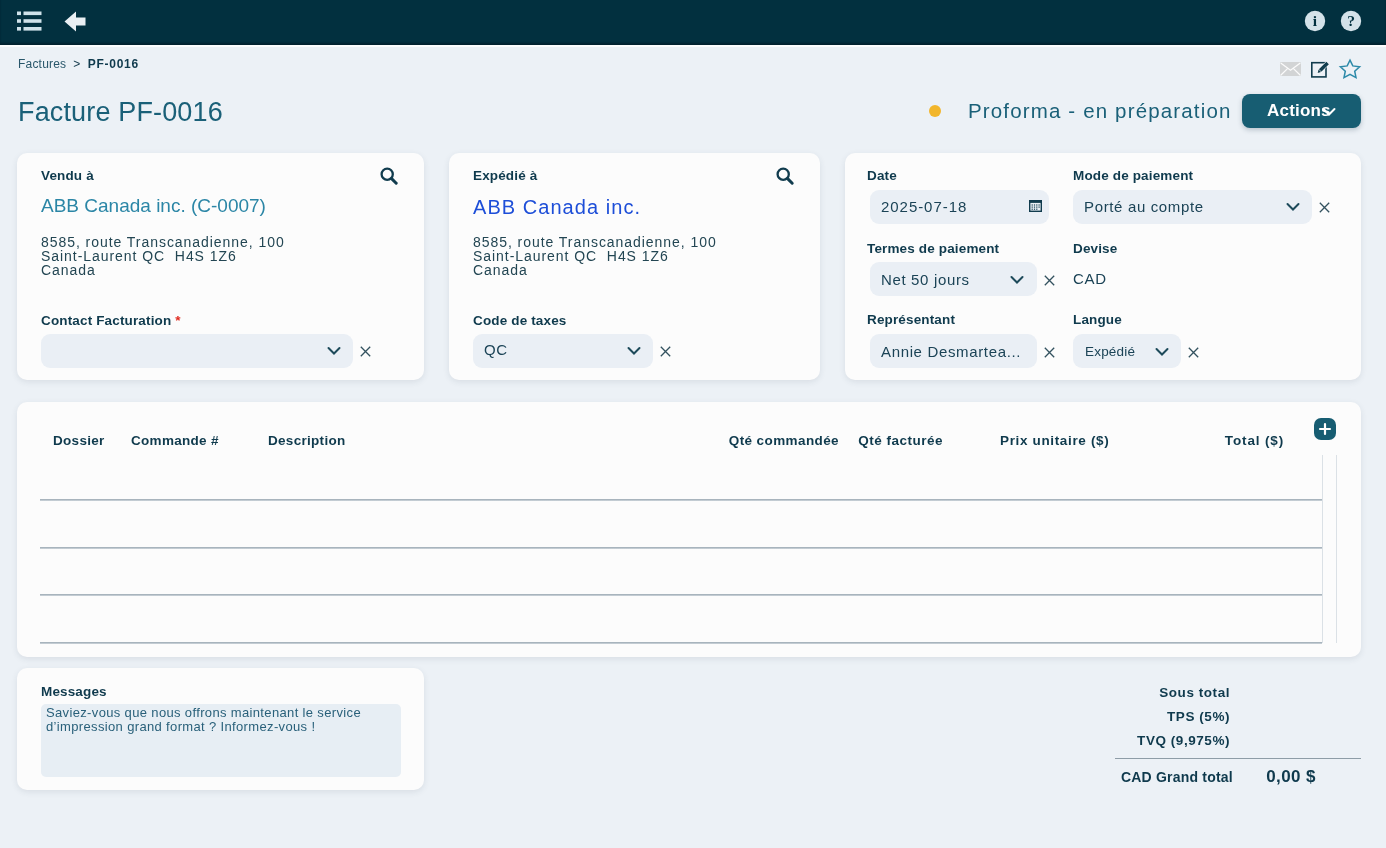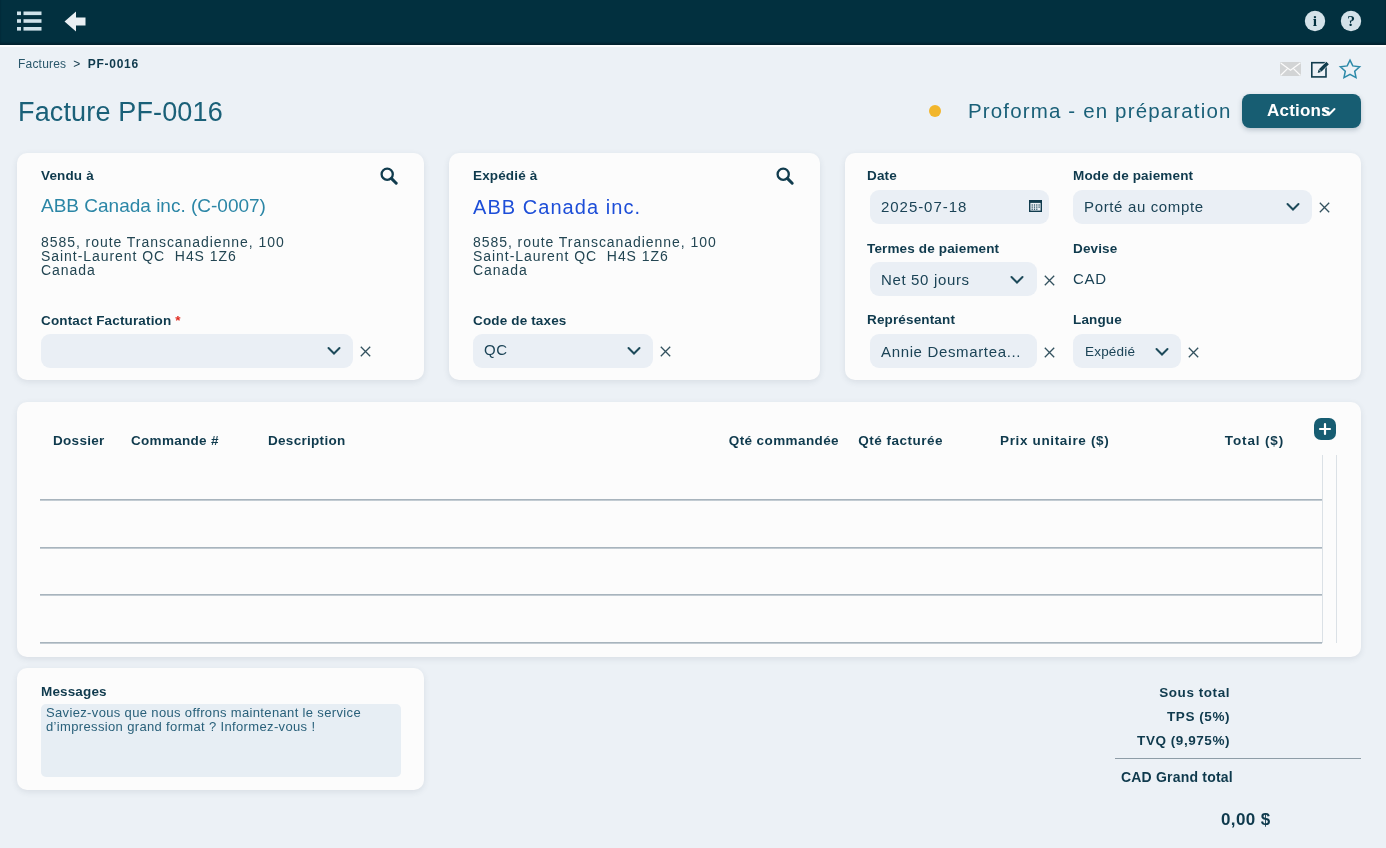--- a/index.html
+++ b/index.html
@@ -194,13 +194,13 @@
 <div class="card" style="left:17px;top:668px;width:407px;height:122px;"></div>
 <div class="lbl" style="left:41px;top:684px;">Messages</div>
 <div class="abs" style="left:41px;top:704px;width:360px;height:73px;background:#e7eef4;border-radius:5px;"></div>
 <div class="abs" style="left:46px;top:706px;width:330px;font-size:13px;line-height:13.5px;color:#29607a;letter-spacing:0.35px;">Saviez-vous que nous offrons maintenant le service d’impression grand format ? Informez-vous !</div>
 
 <div class="tot" style="left:1029px;top:685px;width:201px;text-align:right;">Sous total</div>
 <div class="tot" style="left:1029px;top:709px;width:201px;text-align:right;">TPS (5%)</div>
 <div class="tot" style="left:1029px;top:733px;width:201px;text-align:right;">TVQ (9,975%)</div>
 <div class="abs" style="left:1115px;top:758px;width:246px;height:1px;background:#8e9da7;"></div>
 <div class="tot" style="left:1121px;top:769px;font-size:14px;letter-spacing:0.2px;">CAD Grand total</div>
-<div class="tot" style="left:1221px;top:767px;width:140px;text-align:left;font-size:17px;letter-spacing:0.4px;margin-top:43px;">0,00 $</div>
+<div class="tot" style="left:1221px;top:767px;width:140px;text-align:center;font-size:17px;letter-spacing:0.4px;">0,00 $</div>
 
 </body></html>

